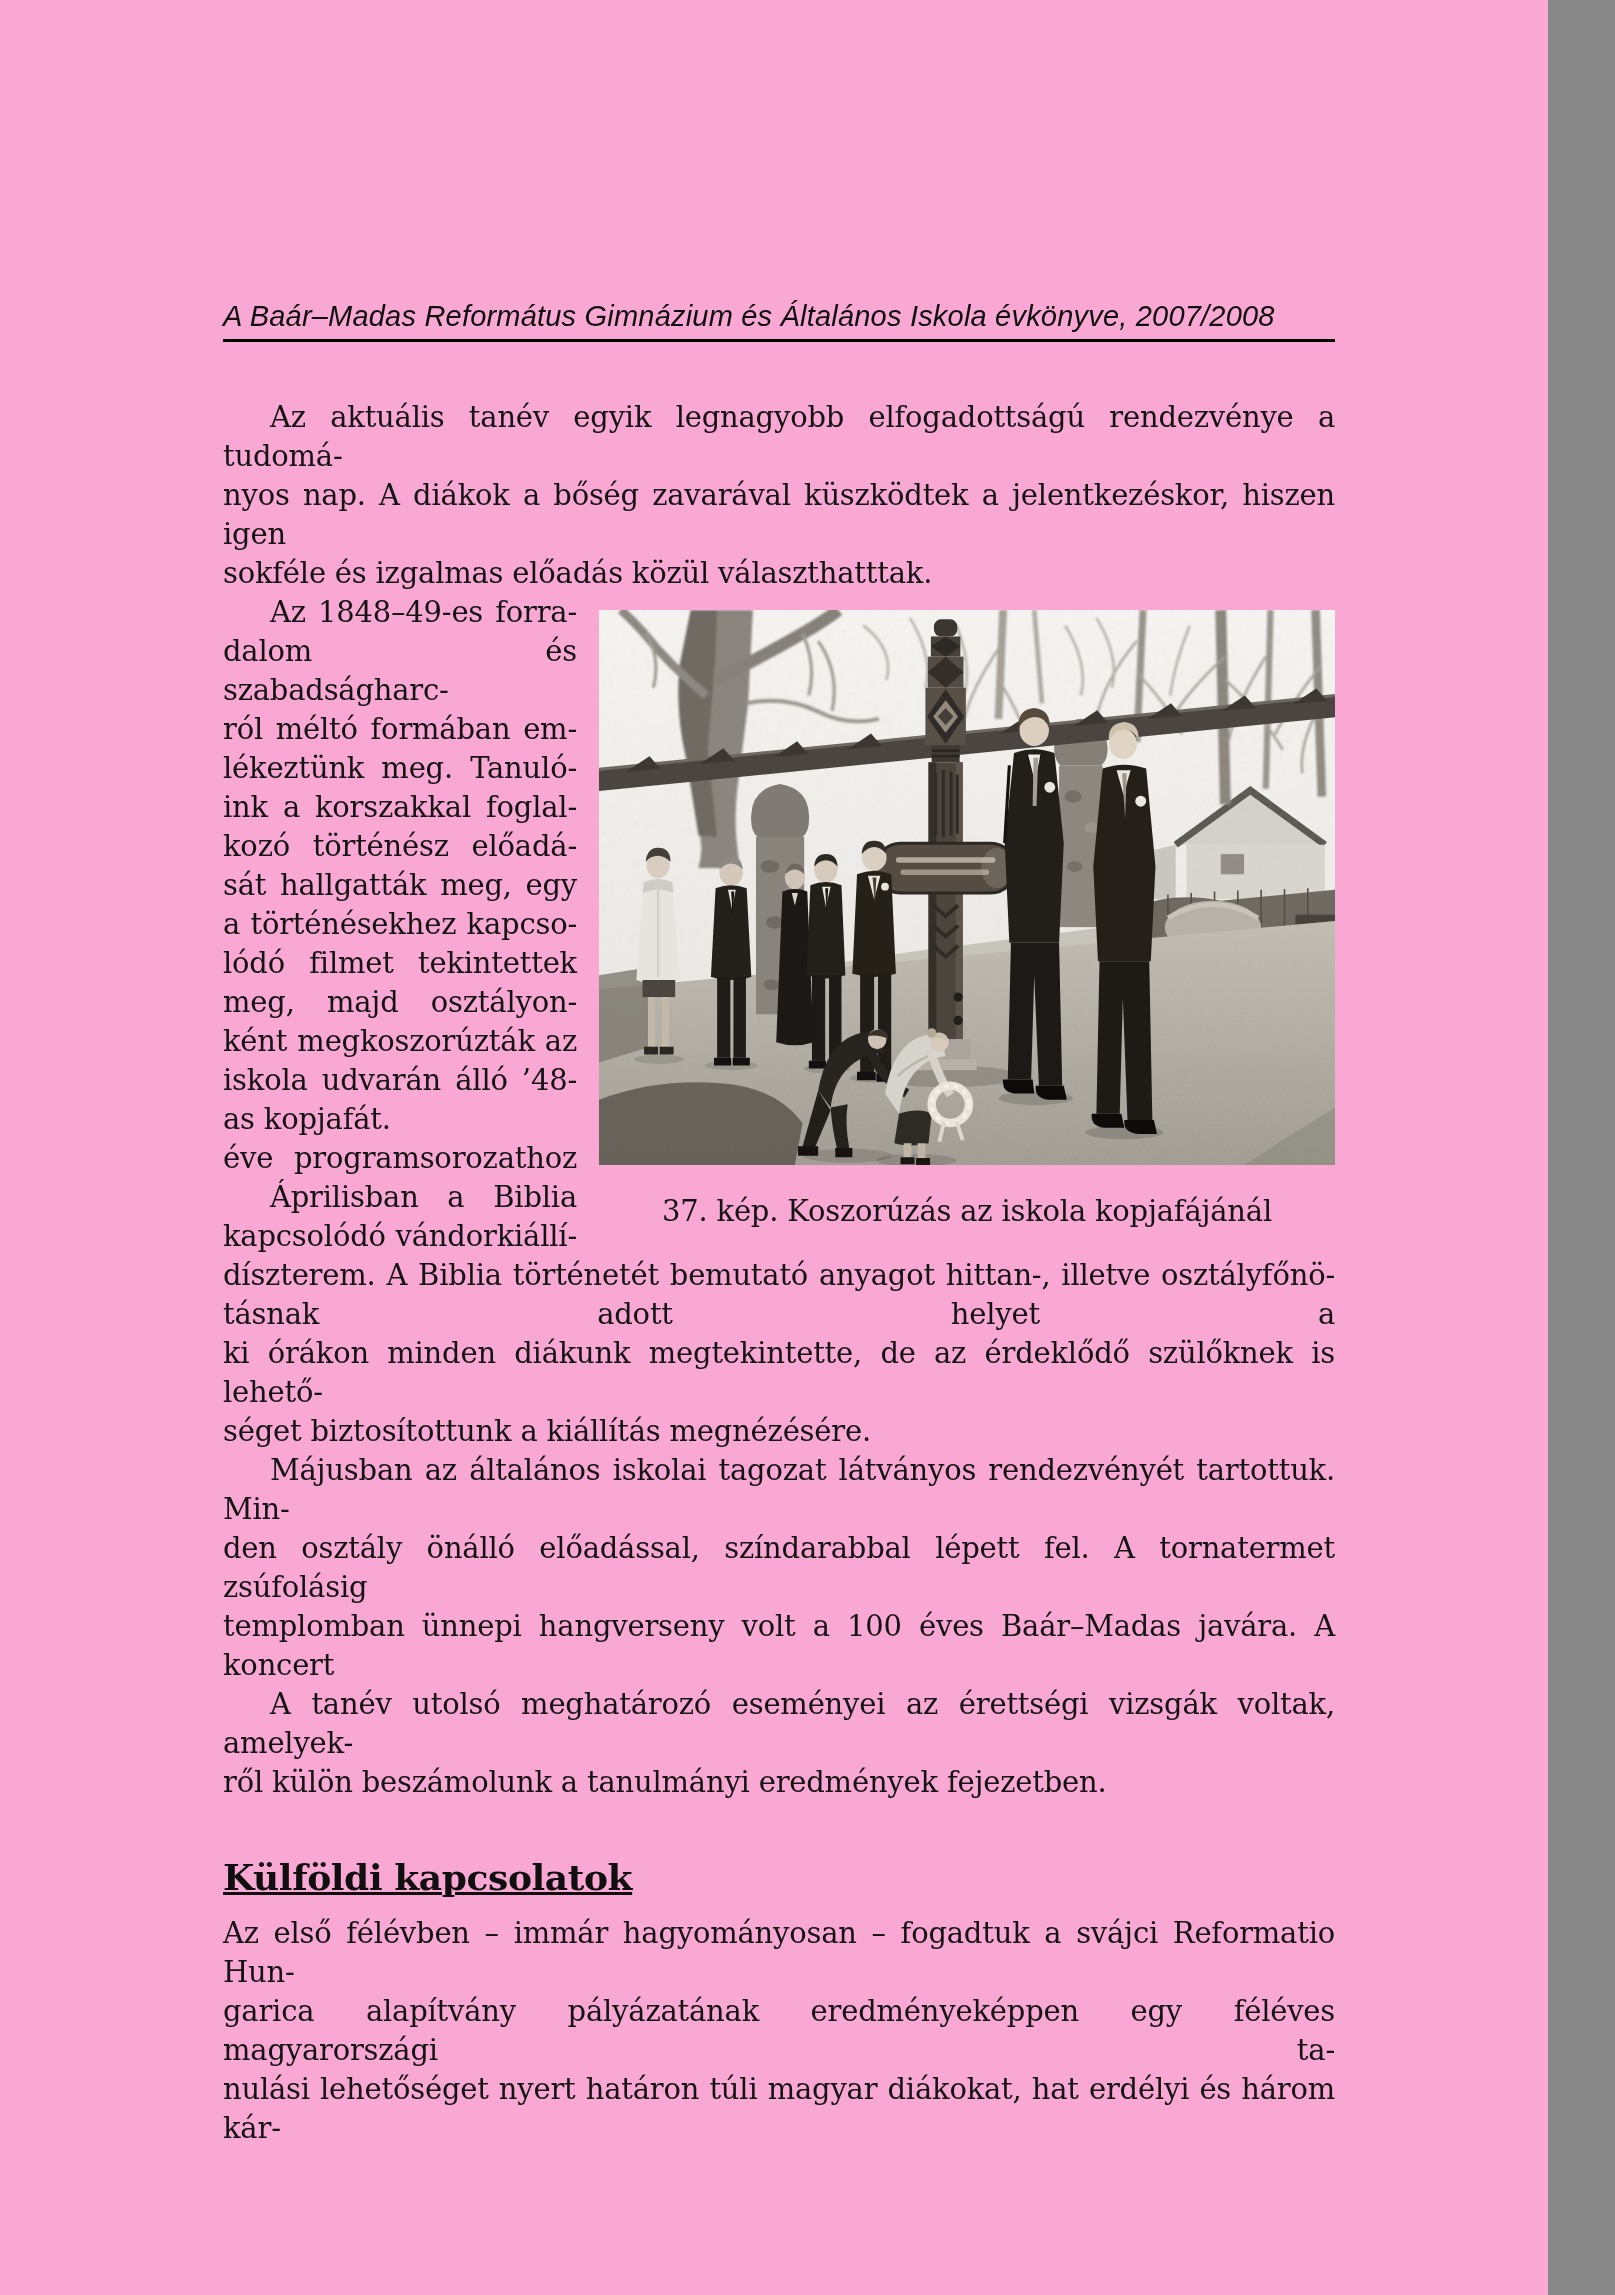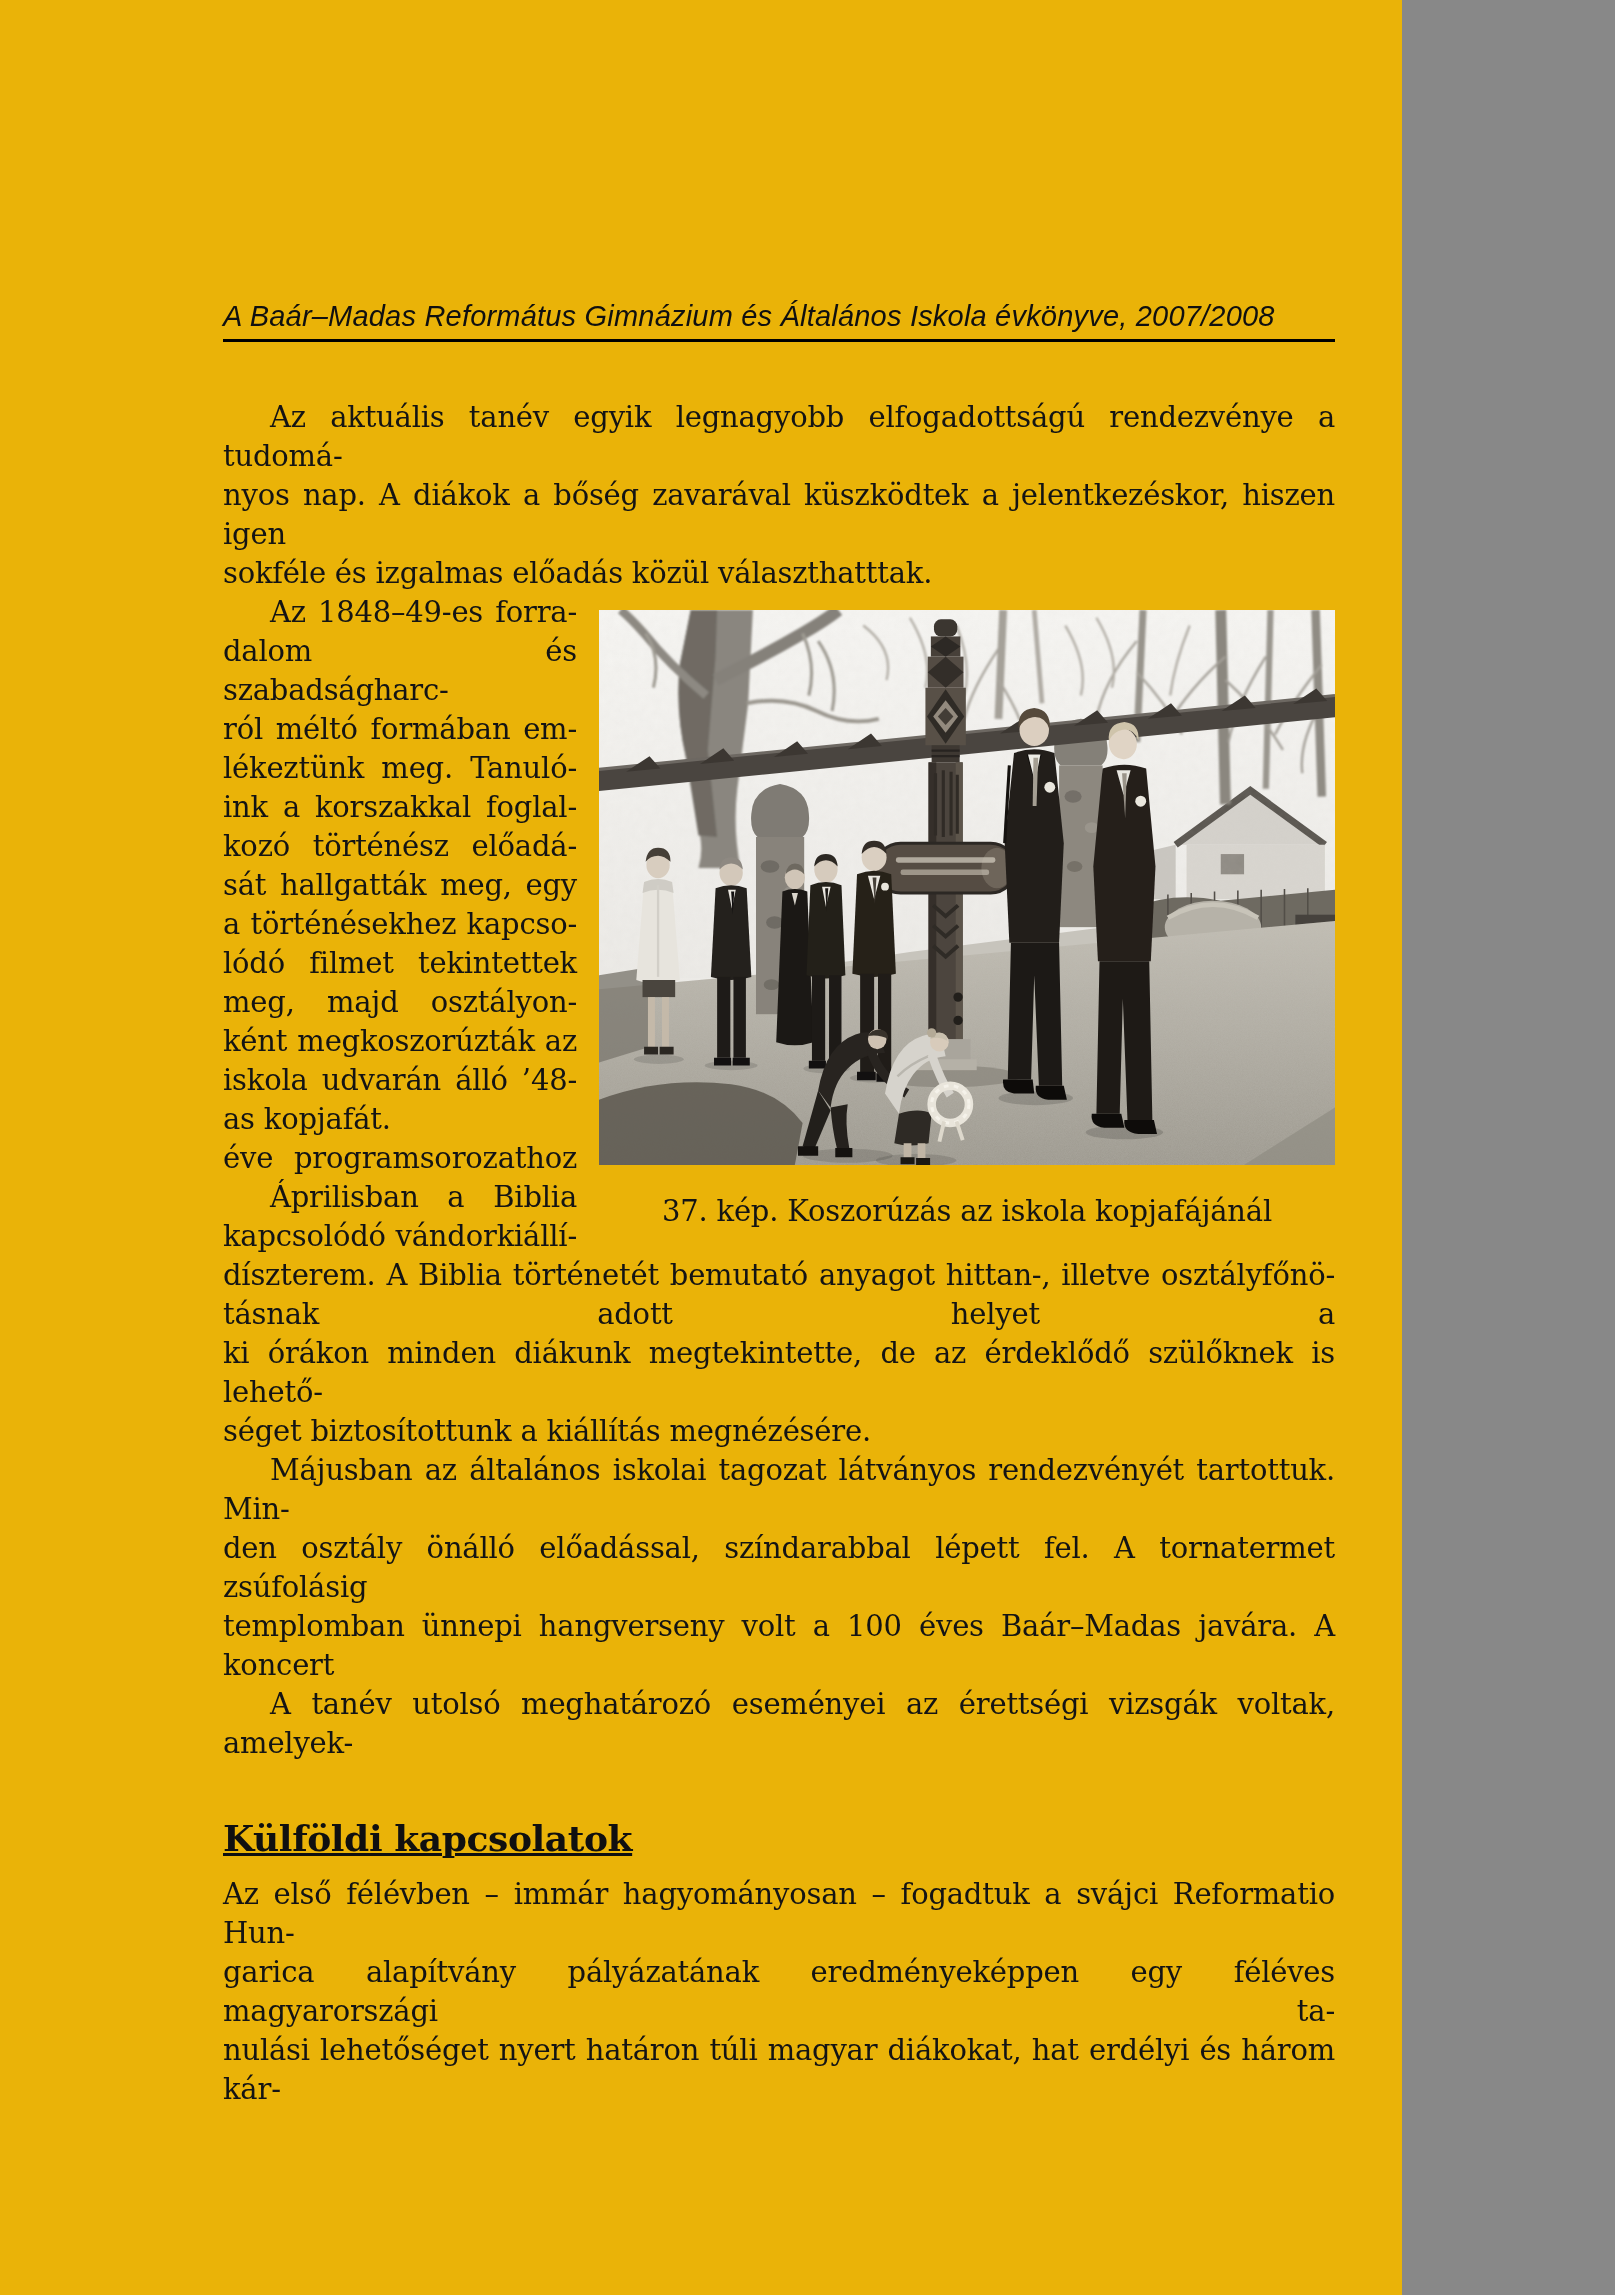--- a/index.html
+++ b/index.html
@@ -1,16 +1,16 @@
 <!DOCTYPE html>
 <html style="font-size:12.4px"><head>
 <meta charset="utf-8">
 <style>
   html,body{margin:0;padding:0;background:#888;}
-  .page{position:relative;width:1402px;height:2295px;background:#eab308;overflow:hidden;
+  .page{position:relative;width:1548px;height:2295px;background:#f9a8d4;overflow:hidden;
         font-family:"DejaVu Serif","Liberation Serif",serif;color:#141414;}
   .content{position:absolute;left:223px;top:0;width:1112px;}
   .running-header{margin-top:298px;font:italic 29px/36px "Liberation Sans",sans-serif;
                   color:#101010;letter-spacing:0.2px;}
   .header-rule{height:2.3px;background:#000;margin-top:5.4px;}
   .body-text{margin-top:56px;font-size:29px;letter-spacing:-0.2px;}
   .line{line-height:39px;text-align:justify;text-align-last:justify;}
   .line.last{text-align-last:left;}
   .line.indent{text-indent:47px;}
   .photo-figure{float:right;width:736px;margin:17px 0 0 22px;}
@@ -307,20 +307,21 @@
           <div class="line">ki órákon minden diákunk megtekintette, de az érdeklődő szülőknek is lehető-</div>
           <div class="line last">séget biztosítottunk a kiállítás megnézésére.</div>
         </div>
       <div class="para">
           <div class="line indent">Májusban az általános iskolai tagozat látványos rendezvényét tartottuk. Min-</div>
           <div class="line">den osztály önálló előadással, színdarabbal lépett fel. A tornatermet zsúfolásig</div>
           <div class="line">templomban ünnepi hangverseny volt a 100 éves Baár–Madas javára. A koncert</div>
         </div>
       <div class="para">
           <div class="line indent">A tanév utolsó meghatározó eseményei az érettségi vizsgák voltak, amelyek-</div>
+          <div class="line last">ről külön beszámolunk a tanulmányi eredmények fejezetben.</div>
         </div>
 
       <h2 class="section-heading">Külföldi kapcsolatok</h2>
 
       <div class="para para-after">
           <div class="line">Az első félévben – immár hagyományosan – fogadtuk a svájci Reformatio Hun-</div>
           <div class="line">garica alapítvány pályázatának eredményeképpen egy féléves magyarországi ta-</div>
           <div class="line">nulási lehetőséget nyert határon túli magyar diákokat, hat erdélyi és három kár-</div>
         </div>
     </div>

